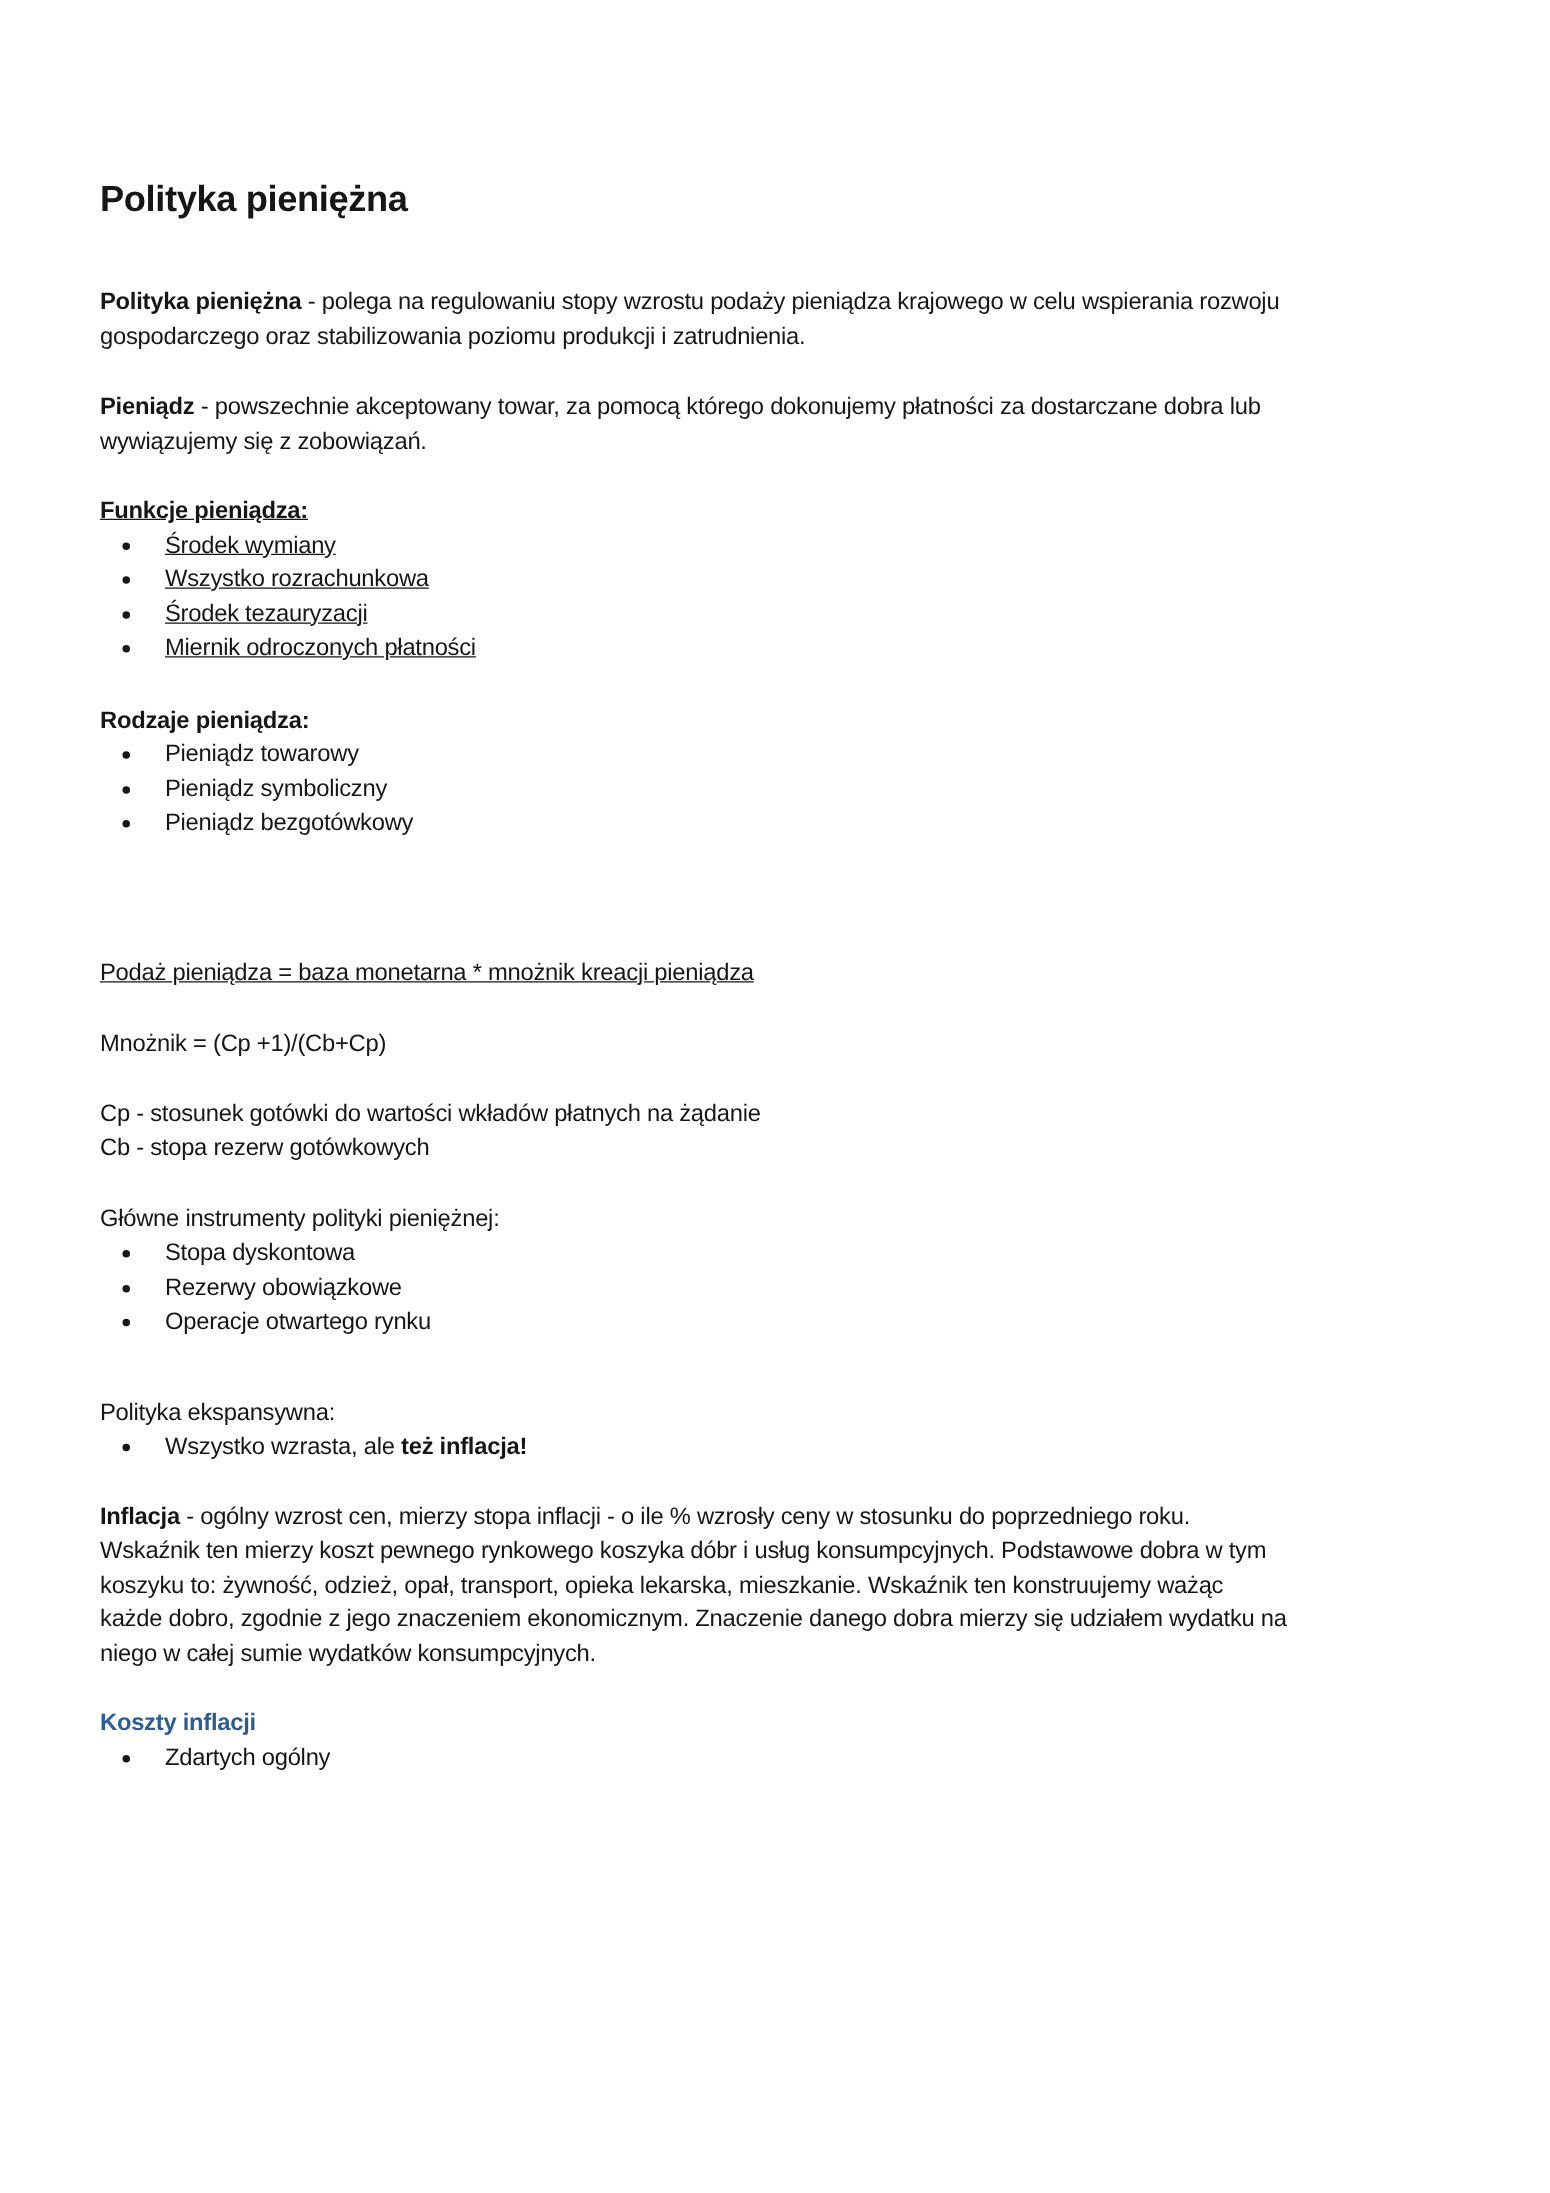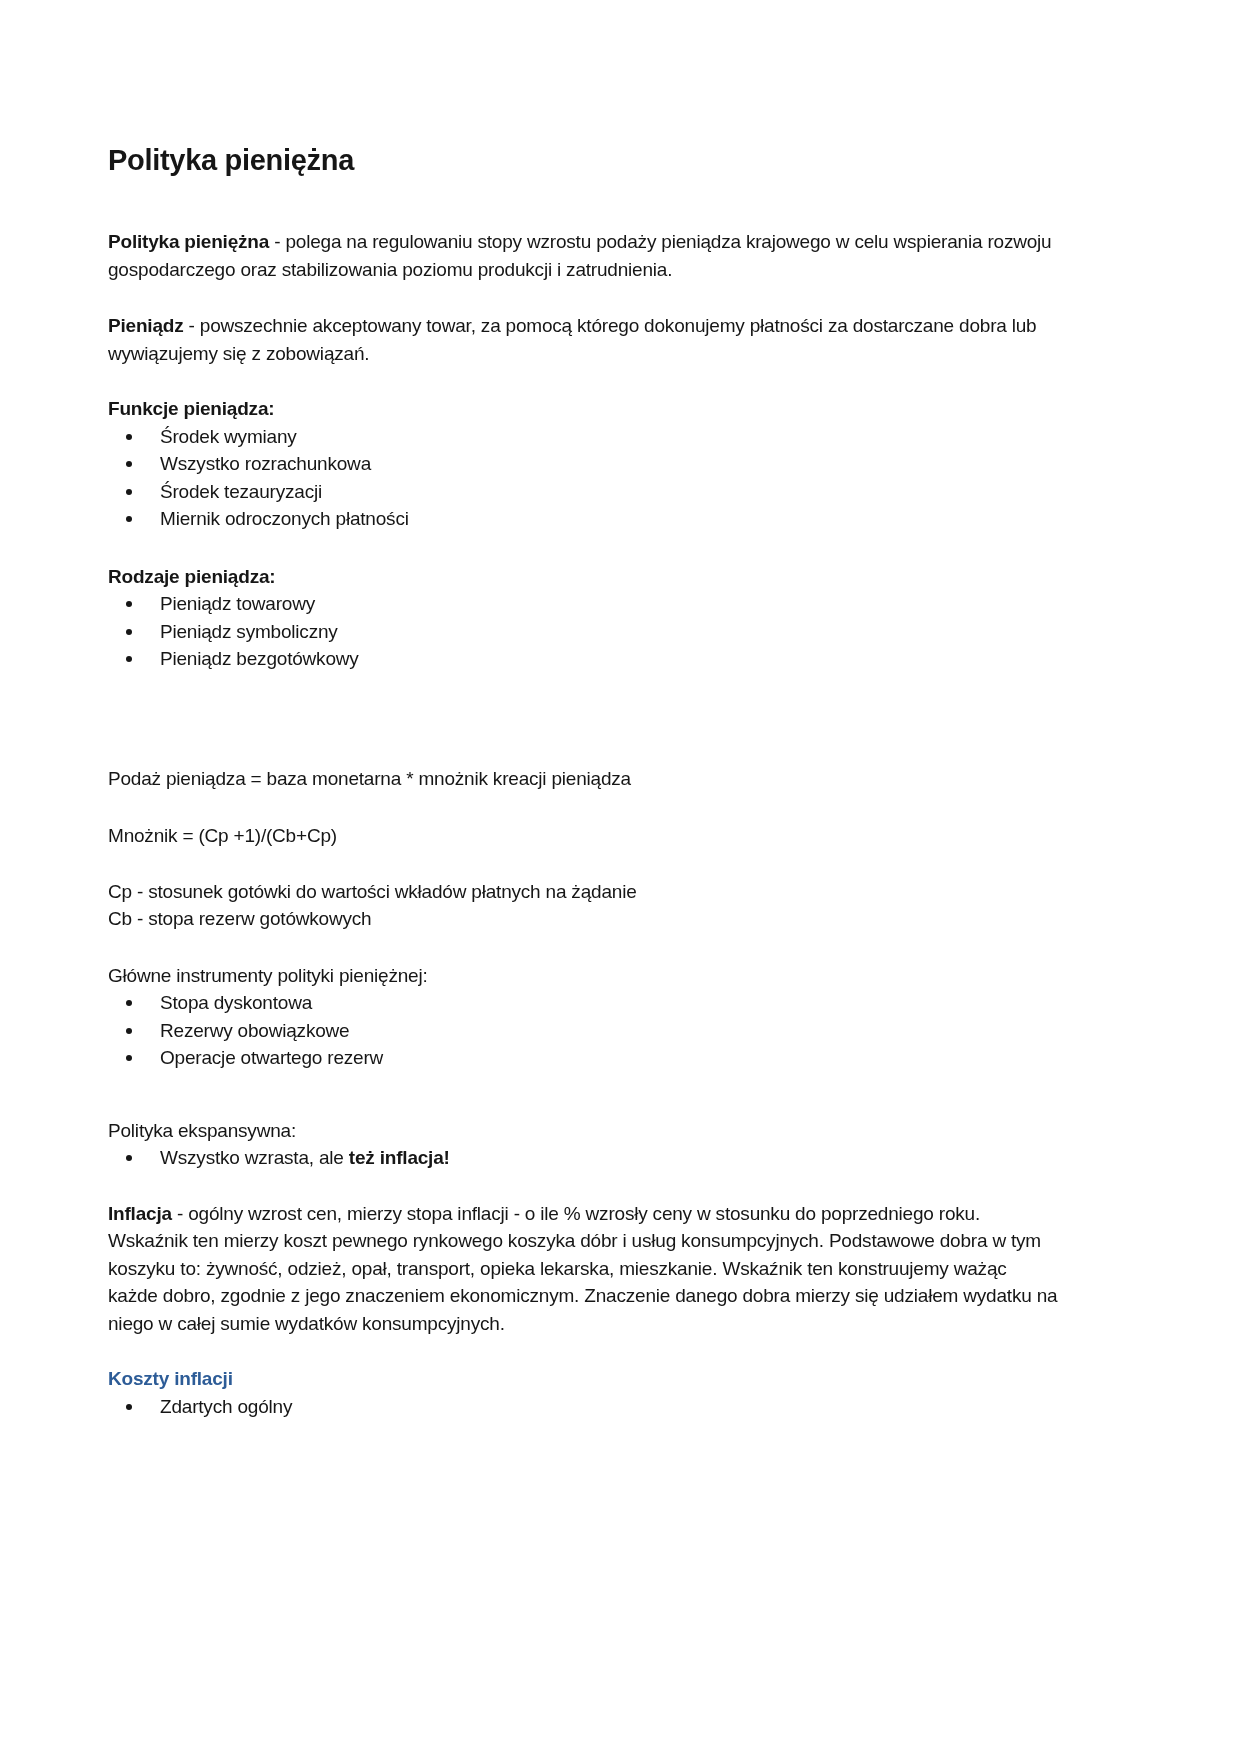--- a/index.html
+++ b/index.html
@@ -13,34 +13,34 @@
     position:relative;
     width:1240px;
     height:1754px;
     margin:0 auto;
     background:var(--paper);
     color:var(--text);
     font-family:"Liberation Sans","DejaVu Sans",sans-serif;
     font-size:19px;
     line-height:27.5px;
     letter-spacing:-0.2px;
-    padding:142px 145px 0 108px;
+    padding:142px 145px 0 80px;
     overflow:hidden;
   }
   .content{width:952px;}
   h1.doc-title{
     font-size:29px;
     line-height:36px;
     font-weight:700;
     letter-spacing:-0.3px;
     margin:0 0 50px 0;
   }
   .block{margin:0 0 28px 0;}
   .mb-29{margin-bottom:29px;}
-  .mb-30{margin-bottom:30px;}
+  .mb-30{margin-bottom:30px;text-decoration:underline;}
   .mb-57{margin-bottom:45px;}
   .mb-58{margin-bottom:92px;}
   .bold{font-weight:700;}
   .blue-heading{
     color:var(--accent);
     font-weight:700;
   }
   ul.bullets{list-style:none;}
   ul.bullets li{
     position:relative;
@@ -95,21 +95,21 @@
     <div class="block mb-29">
       <p>Cp - stosunek gotówki do wartości wkładów płatnych na żądanie</p>
       <p>Cb - stopa rezerw gotówkowych</p>
     </div>
 
     <div class="block mb-57">
       <p>Główne instrumenty polityki pieniężnej:</p>
       <ul class="bullets">
         <li><span class="dot"></span><span>Stopa dyskontowa</span></li>
         <li><span class="dot"></span><span>Rezerwy obowiązkowe</span></li>
-        <li><span class="dot"></span><span>Operacje otwartego rezerw</span></li>
+        <li><span class="dot"></span><span>Operacje otwartego rynku</span></li>
       </ul>
     </div>
 
 
 
     <div class="block">
       <p>Polityka ekspansywna:</p>
       <ul class="bullets">
         <li><span class="dot"></span><span>Wszystko wzrasta, ale </span><strong class="bold">też inflacja!</strong></li>
       </ul>

